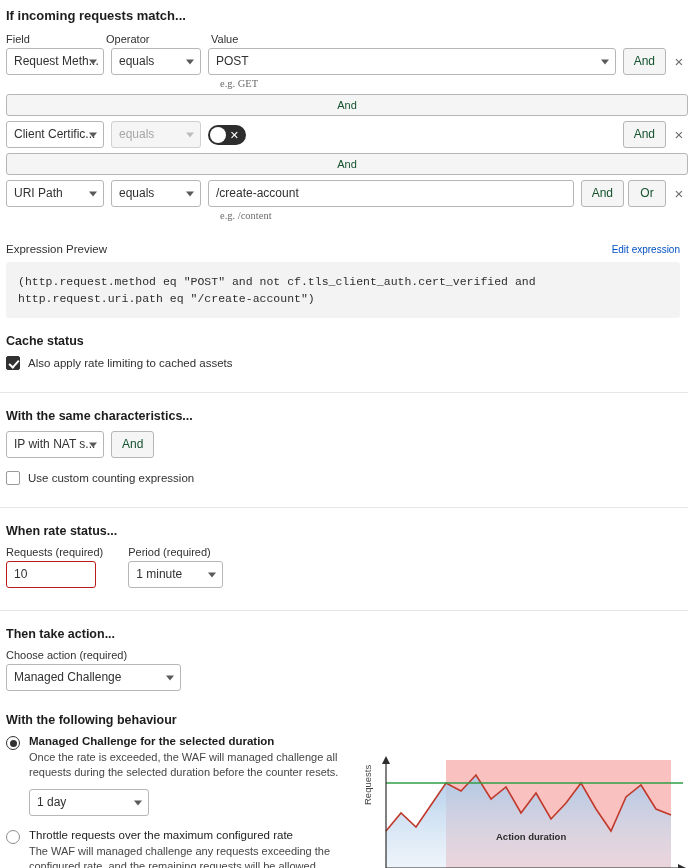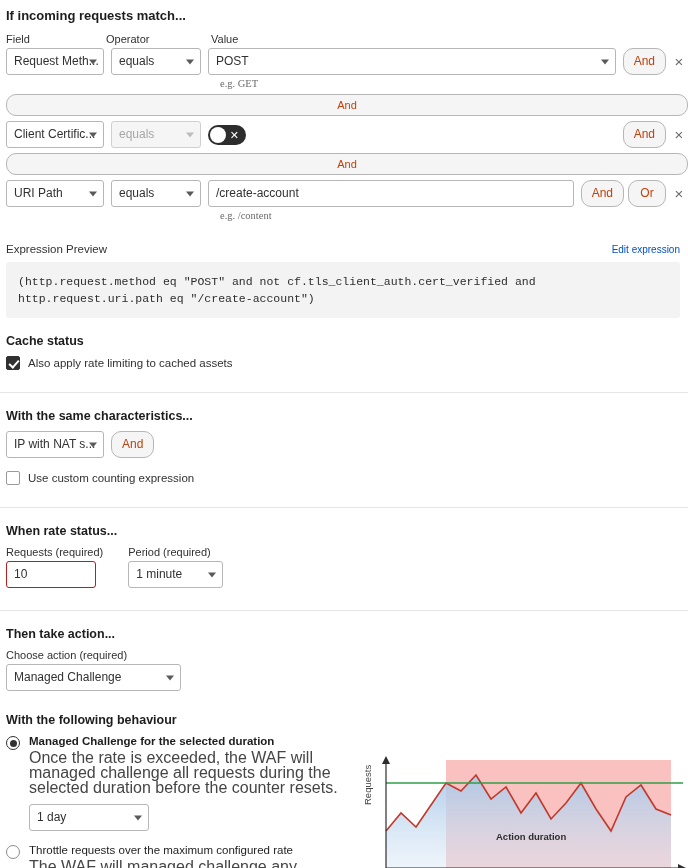--- a/index.html
+++ b/index.html
@@ -84,23 +84,23 @@
     color: #6b6b6b;
     margin-top: 3px;
     margin-left: 12px;
     font-family: Liberation Serif, serif;
   }
   .btn {
     height: 27px;
     min-width: 38px;
     padding: 0 10px;
     border: 1px solid #b6b6b6;
-    border-radius: 10px;
+    border-radius: 3px;
     background: #f5f5f5;
-    color: #c2410c;
+    color: #14532d;
     font-size: 12px;
     line-height: 25px;
     text-align: center;
     cursor: pointer;
     font-family: "Liberation Sans", sans-serif;
   }
   .btn.and-sub {
     height: 22px;
     line-height: 20px;
     min-width: 30px;
@@ -256,21 +256,21 @@
     left: 3px; top: 3px;
   }
   .radio-body { max-width: 310px; }
   .radio-title {
     font-size: 11.5px;
     font-weight: bold;
     color: #1d1d1d;
     margin-bottom: 3px;
   }
   .radio-desc {
-    font-size: 16px;
+    font-size: 11px;
     color: #454545;
     line-height: 15px;
   }
   .dur-sel {
     width: 120px;
     margin-top: 9px;
   }
 
   .behaviour-wrap {
     display: flex;

